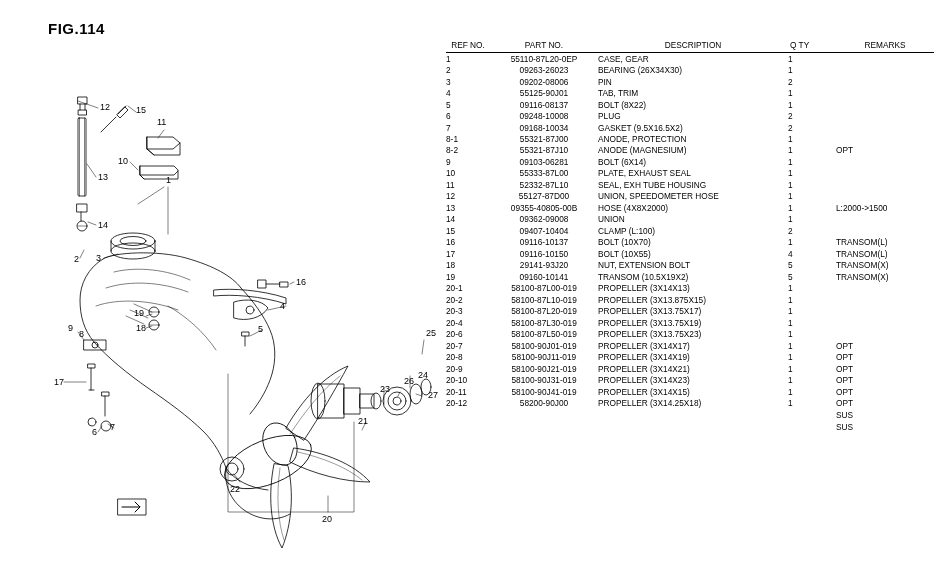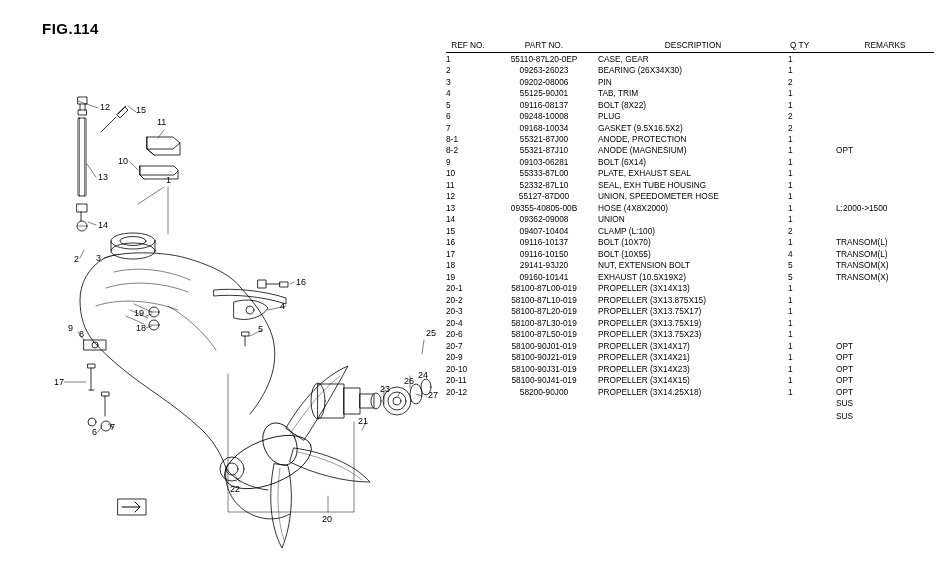--- a/index.html
+++ b/index.html
@@ -16,21 +16,21 @@
     overflow: hidden;
   }
   .page {
     position: relative;
     width: 948px;
     height: 587px;
   }
   
   #fig-title {
     position: absolute;
-    left: 42px;
+    left: 48px;
     top: 20px;
     font-size: 15px;
     font-weight: bold;
     letter-spacing: 0.5px;
   }
   
   #drawing {
     position: absolute;
     left: 18px;
     top: 44px;
@@ -454,21 +454,21 @@
           <tr>
             <td class="ref">18</td>
             <td class="pn">29141-93J20</td>
             <td class="desc">NUT, EXTENSION BOLT</td>
             <td class="qty">5</td>
             <td class="rem">TRANSOM(X)</td>
           </tr>
           <tr>
             <td class="ref">19</td>
             <td class="pn">09160-10141</td>
-            <td class="desc">EXHAUST (10.5X19X2)</td>
+            <td class="desc">TRANSOM (10.5X19X2)</td>
             <td class="qty">5</td>
             <td class="rem">TRANSOM(X)</td>
           </tr>
           <tr>
             <td class="ref">20-1</td>
             <td class="pn">58100-87L00-019</td>
             <td class="desc">PROPELLER (3X14X13)</td>
             <td class="qty">1</td>
             <td class="rem"></td>
           </tr>
@@ -497,20 +497,27 @@
             <td class="ref">20-6</td>
             <td class="pn">58100-87L50-019</td>
             <td class="desc">PROPELLER (3X13.75X23)</td>
             <td class="qty">1</td>
             <td class="rem"></td>
           </tr>
           <tr>
             <td class="ref">20-7</td>
             <td class="pn">58100-90J01-019</td>
             <td class="desc">PROPELLER (3X14X17)</td>
+            <td class="qty">1</td>
+            <td class="rem">OPT</td>
+          </tr>
+          <tr>
+            <td class="ref">20-8</td>
+            <td class="pn">58100-90J11-019</td>
+            <td class="desc">PROPELLER (3X14X19)</td>
             <td class="qty">1</td>
             <td class="rem">OPT</td>
           </tr>
           <tr>
             <td class="ref">20-9</td>
             <td class="pn">58100-90J21-019</td>
             <td class="desc">PROPELLER (3X14X21)</td>
             <td class="qty">1</td>
             <td class="rem">OPT</td>
           </tr>

